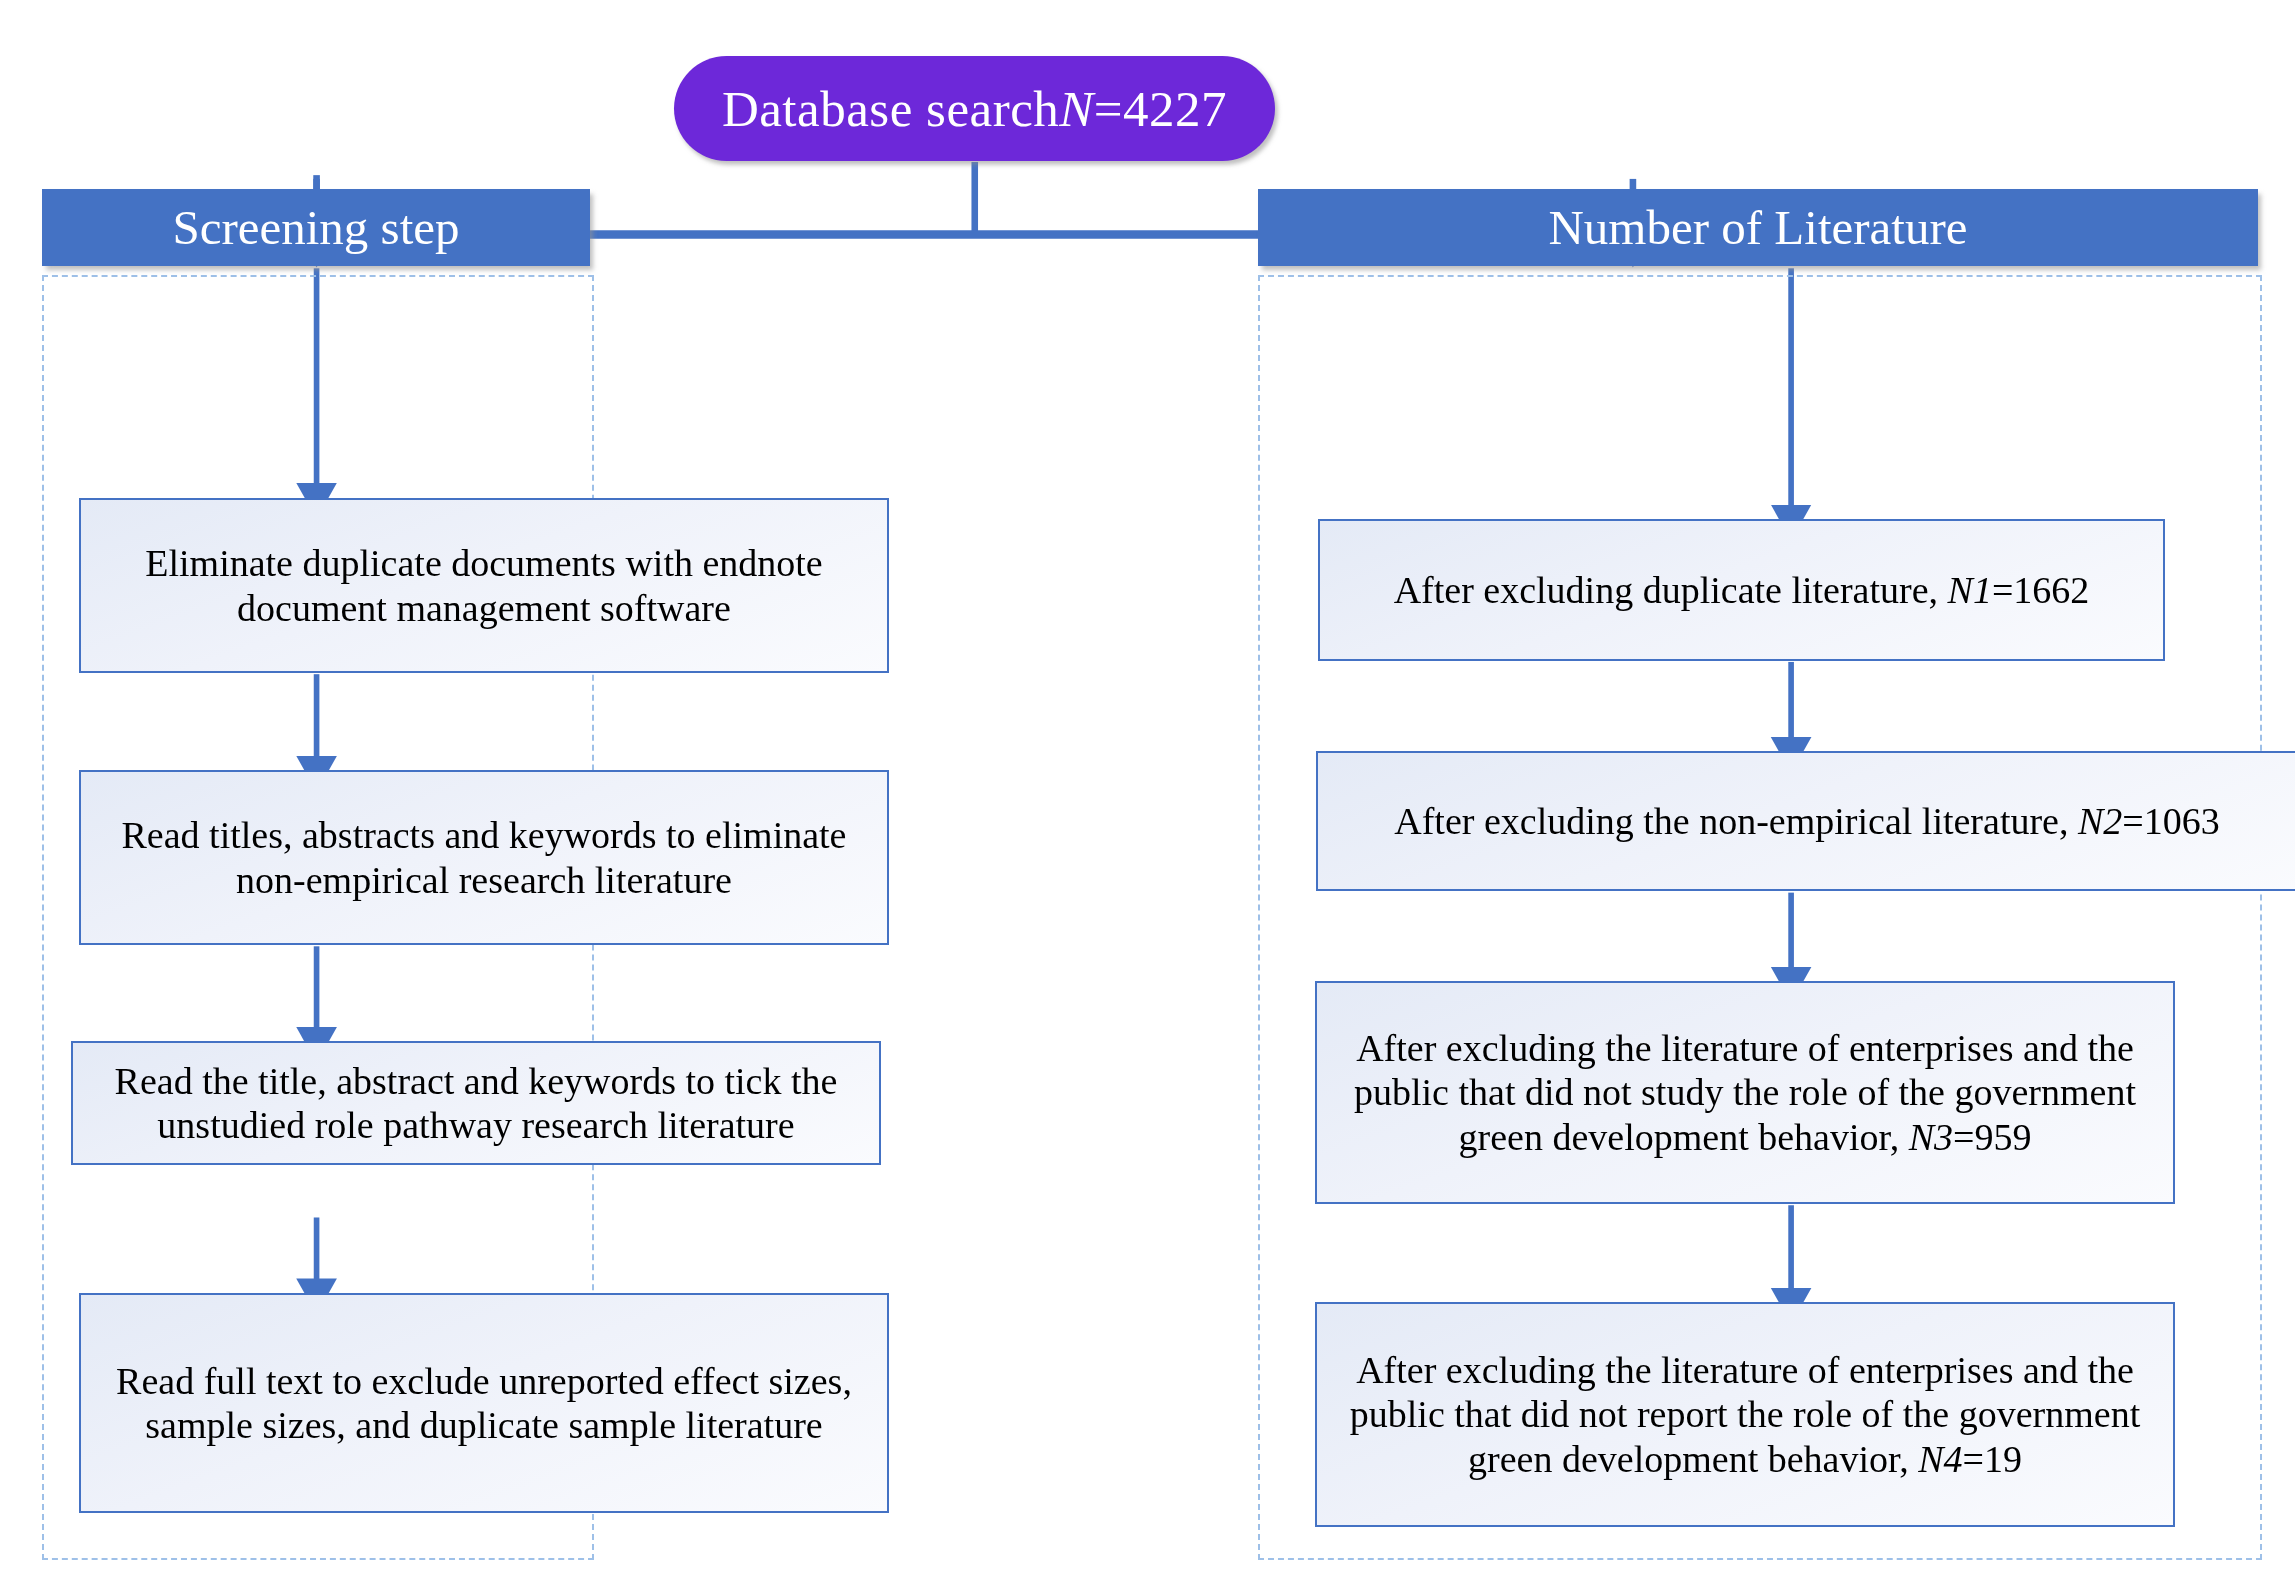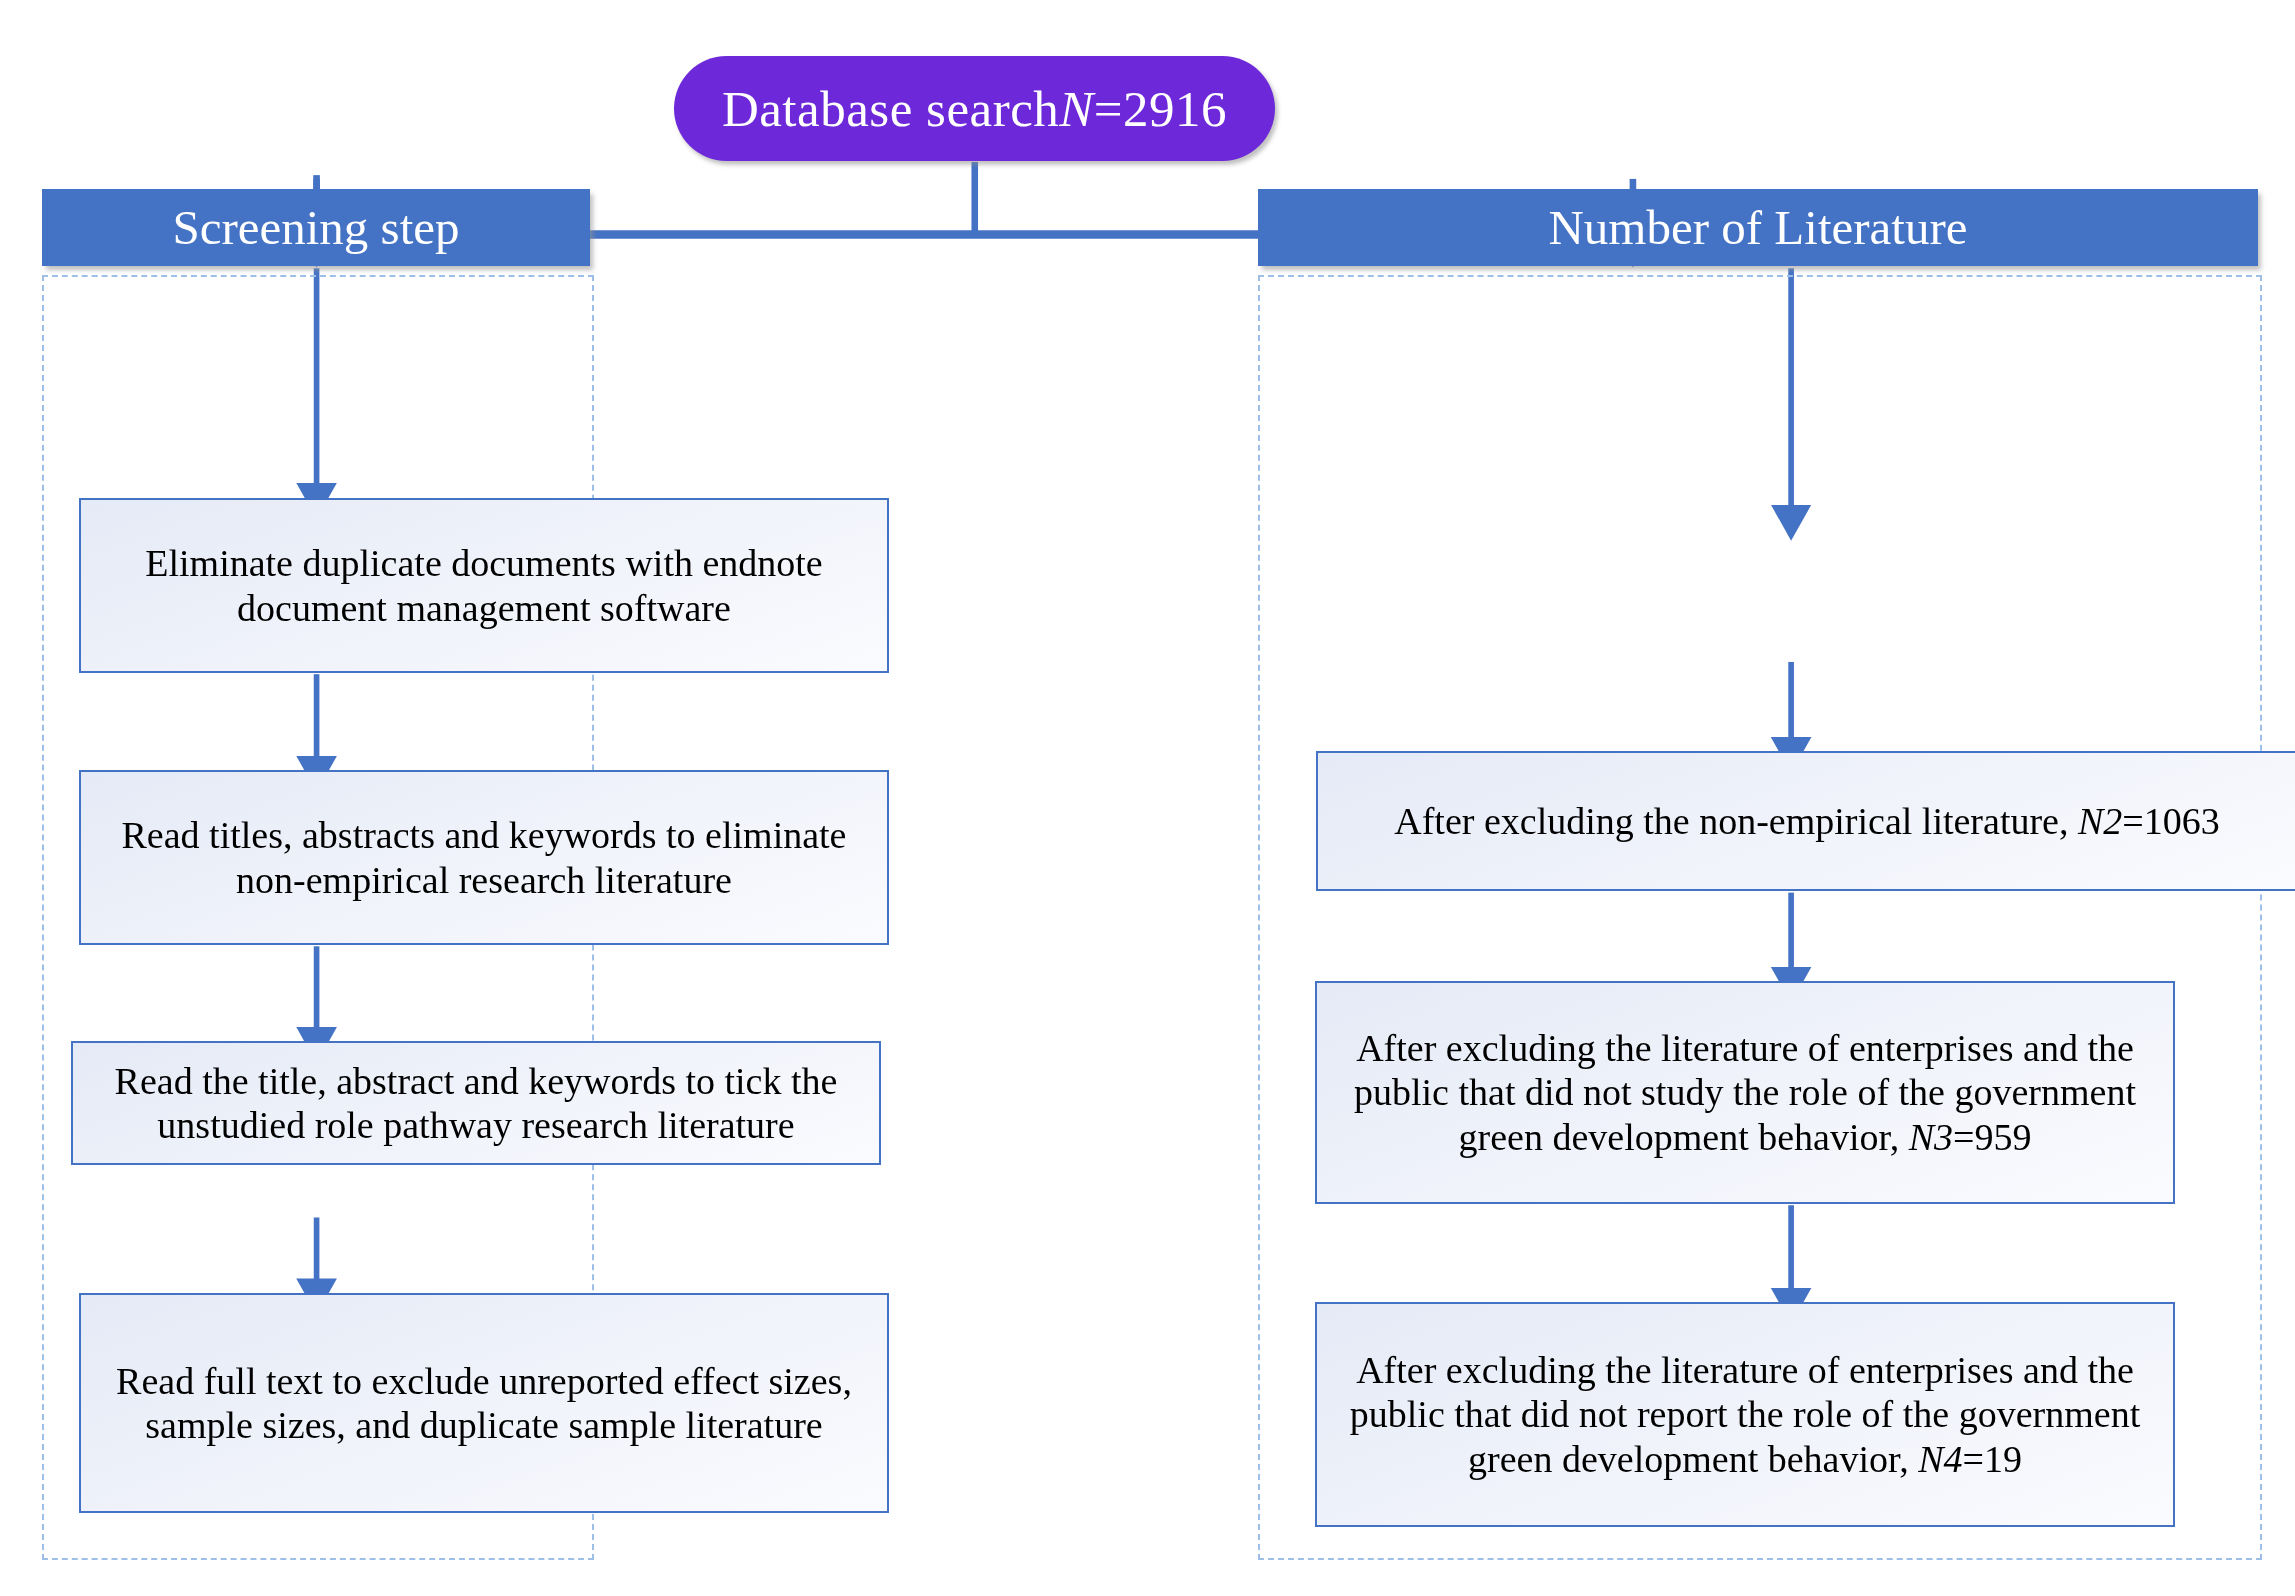--- a/index.html
+++ b/index.html
@@ -139,21 +139,21 @@
       <path d="M1902,285 L1902,543" stroke="#4472C4" stroke-width="6" fill="none" marker-end="url(#ah)"></path>
       <path d="M1902,703 L1902,790" stroke="#4472C4" stroke-width="6" fill="none" marker-end="url(#ah)"></path>
       <path d="M1902,948 L1902,1034" stroke="#4472C4" stroke-width="6" fill="none" marker-end="url(#ah)"></path>
       <path d="M1902,1280 L1902,1375" stroke="#4472C4" stroke-width="6" fill="none" marker-end="url(#ah)"></path>
     </g>
   </svg>
 
   <div class="top-banner">
     <span>Database search </span>
       <span class="em">N</span>
-      <span>=2916</span>
+      <span>=4227</span>
   </div>
 
   <div class="dash-group" id="group-left"></div>
   <div class="dash-group" id="group-right"></div>
 
   <div class="col-header" id="hdr-right">
     <span>Number of Literature</span>
   </div>
   <div class="col-header" id="hdr-left">
     <span>Screening step</span>
@@ -165,20 +165,23 @@
   <div class="pbox" id="L1">
     <span class="txt">Eliminate duplicate documents with endnote document management software</span>
   </div>
   <div class="pbox" id="L3">
     <span class="txt">Read the title, abstract and keywords to tick the unstudied role pathway research literature</span>
   </div>
   <div class="pbox" id="L4">
     <span class="txt">Read full text to exclude unreported effect sizes, sample sizes, and duplicate sample literature</span>
   </div>
 
+  <div class="pbox" id="R1">
+    <span class="txt"><span>After excluding duplicate literature, </span><span class="em">N1</span><span>=1662</span></span>
+  </div>
   <div class="pbox" id="R2">
     <span class="txt"><span>After excluding the non-empirical literature, </span><span class="em">N2</span><span>=1063</span></span>
   </div>
   <div class="pbox" id="R3">
     <span class="txt"><span>After excluding the literature of enterprises and the public that did not study the role of the government green development behavior, </span><span class="em">N3</span><span>=959</span></span>
   </div>
   <div class="pbox" id="R4">
     <span class="txt"><span>After excluding the literature of enterprises and the public that did not report the role of the government green development behavior, </span><span class="em">N4</span><span>=19</span></span>
   </div>
 

